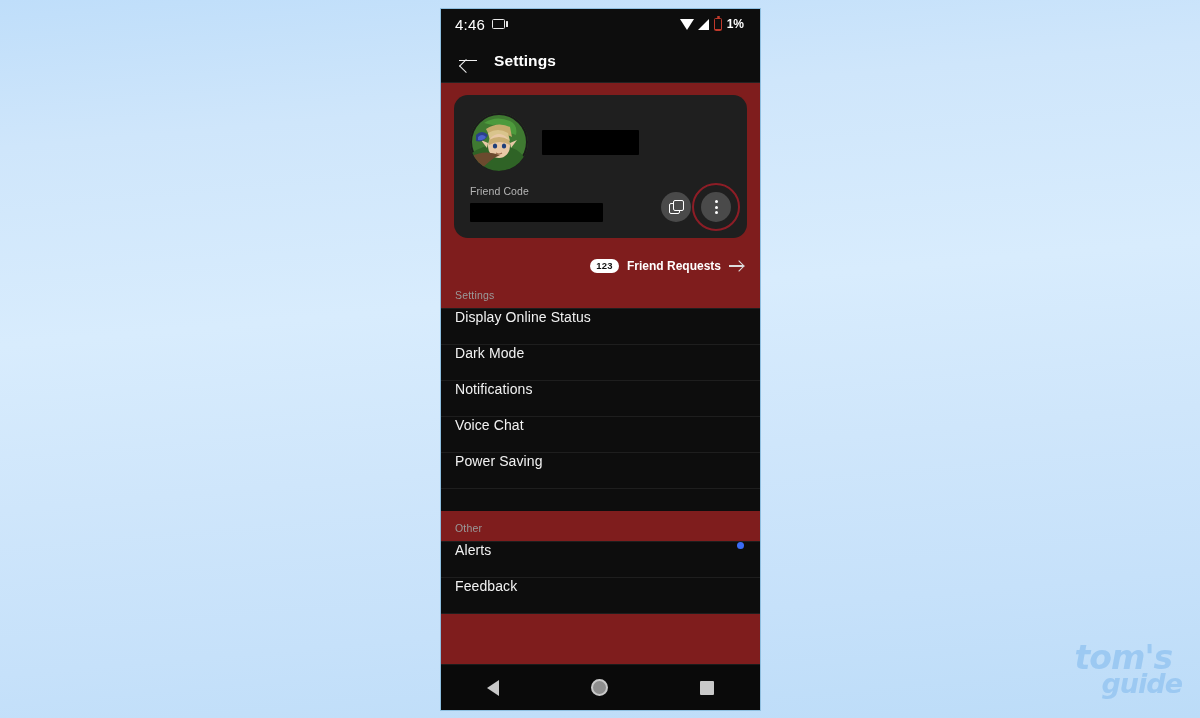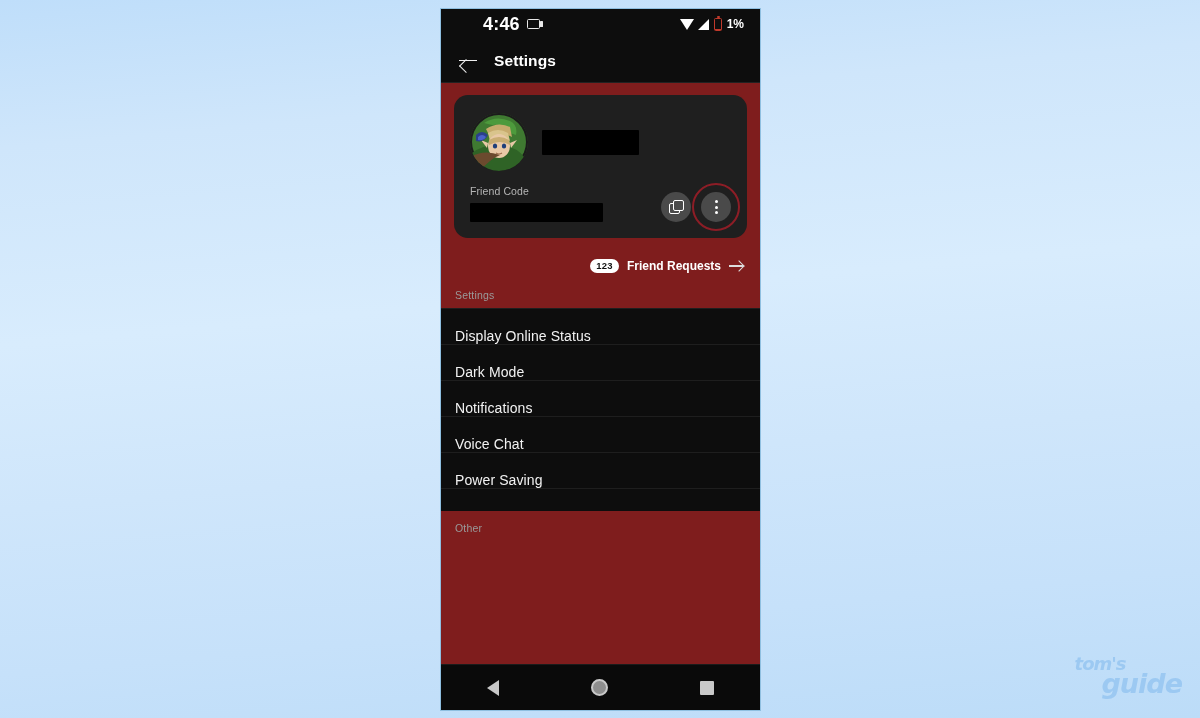--- a/index.html
+++ b/index.html
@@ -33,21 +33,21 @@
     align-items: center;
     justify-content: space-between;
     padding: 0 16px 0 14px;
     background: #0d0d0d;
     color: #ffffff;
     font-size: 12.5px;
     font-weight: bold;
   }
   .status-left { display: flex; align-items: center; gap: 7px; }
   .status-right { display: flex; align-items: center; gap: 4px; }
-  .clock { font-size: 18px; font-weight: bold; letter-spacing: .2px; margin-left: 28px; }
+  .clock { font-size: 15px; font-weight: normal; letter-spacing: .2px; }
   .cast-icon {
     width: 13px; height: 10px;
     border: 1.6px solid #e8e8e8;
     border-radius: 1.5px;
     position: relative;
   }
   .cast-icon::after {
     content: ""; position: absolute;
     right: -4.2px; top: 1px;
     width: 2.6px; height: 6px;
@@ -214,21 +214,21 @@
     font-size: 10.5px;
     padding: 0 0 0 14px;
     height: 30px;
     display: flex; align-items: flex-end;
     padding-bottom: 7px;
     letter-spacing: .2px;
   }
   .list-group { border-top: 1px solid #1e1e1e; }
   .list-row {
     height: 36px;
-    display: flex; align-items: flex-end;
+    display: flex; align-items: flex-start;
     padding: 0 16px 0 14px;
     border-bottom: 1px solid #1e1e1e;
     color: #f2f2f2;
     font-size: 14px;
     cursor: pointer;
     justify-content: space-between;
     background: #0d0d0d;
   }
   .list-row .row-label { letter-spacing: .1px; }
   .blue-dot {
@@ -271,21 +271,21 @@
     position: absolute;
     right: 18px; bottom: 22px;
     text-align: left;
     line-height: .88;
     color: #9cc9f2;
     font-family: "DejaVu Sans", sans-serif;
     font-weight: bold;
     font-style: italic;
     user-select: none;
   }
-  #wm-line1 { font-size: 18px; letter-spacing: -1px; }
+  #wm-line1 { font-size: 33px; letter-spacing: -1px; }
   #wm-line2 { font-size: 27px; letter-spacing: -1px; margin-left: 27px; font-style: italic; }
 </style>
 </head>
 <body>
 
 <div id="phone-frame">
 
   <div id="status-bar">
     <div class="status-left">
       <span class="clock">4:46</span>
@@ -379,20 +379,29 @@
         <span class="row-label">Voice Chat</span>
       </div>
       <div class="list-row">
         <span class="row-label">Power Saving</span>
       </div>
     </div>
 
     <div class="section-gap"></div>
 
     <div class="section-header">Other</div>
+    <div class="list-group">
+      <div class="list-row">
+        <span class="row-label">Alerts</span>
+        <span class="blue-dot"></span>
+      </div>
+      <div class="list-row">
+        <span class="row-label">Feedback</span>
+      </div>
+    </div>
 
   </div>
 
   <div id="nav-bar">
     <span class="nav-back-tri"></span>
     <span class="nav-home-circle"></span>
     <span class="nav-recents-square"></span>
   </div>
 
 </div>

